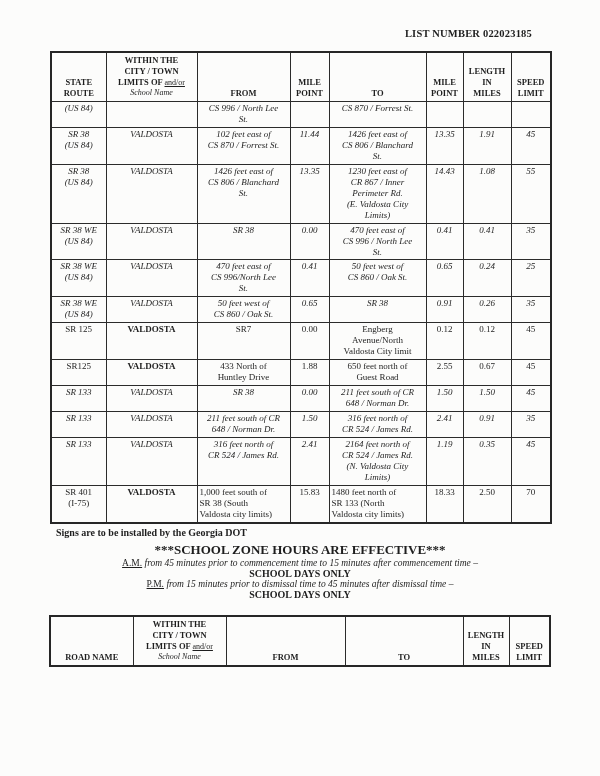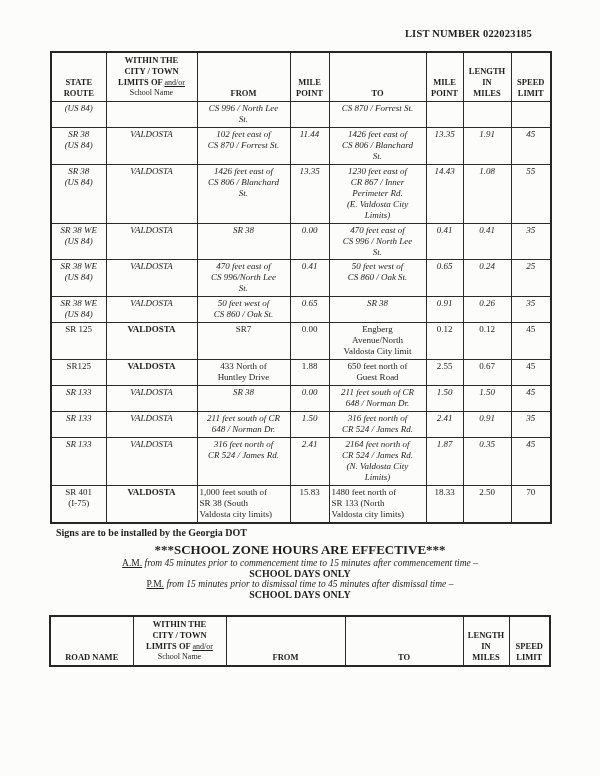--- a/index.html
+++ b/index.html
@@ -25,21 +25,21 @@
   }
   .doc td{
     font-size:9px;line-height:1.22;vertical-align:top;text-align:center;
     padding:1px 2px 2px 2px;font-style:italic;white-space:pre-line;
   }
   tr.upright td{font-style:normal;}
   td.bold{font-weight:bold;}
   td.left{text-align:left;}
   .pre{white-space:pre-line;}
   .hdr-andor{font-weight:normal;font-size:8px;text-decoration:underline;}
-  .hdr-sub{display:block;font-weight:normal;font-size:8px;}
+  .hdr-sub{display:block;font-weight:normal;font-style:italic;font-size:8px;}
   .signs-note{margin:3px 0 0 56px;font-weight:bold;font-size:10px;}
   .effective{margin-top:4px;text-align:center;font-weight:bold;font-size:13px;}
   .ampm{text-align:center;font-size:9.5px;}
   .ampm-label{text-decoration:underline;font-style:normal;}
   .ampm-text{font-style:italic;}
   .school-days{text-align:center;font-weight:bold;font-size:10px;}
   .off-title{margin-top:66px;text-align:center;font-weight:bold;font-size:12px;text-decoration:underline;letter-spacing:.3px;}
 </style>
 </head>
 <body>
@@ -215,21 +215,21 @@
         <tr>
           <td>SR 133</td>
           <td>VALDOSTA</td>
           <td>316 feet north of
 CR 524 / James Rd.</td>
           <td>2.41</td>
           <td>2164 feet north of
 CR 524 /  James Rd.
 (N. Valdosta City
 Limits)</td>
-          <td>1.87</td>
+          <td>1.19</td>
           <td>0.35</td>
           <td>45</td>
         </tr>
         <tr class="upright">
           <td>SR 401
 (I-75)</td>
           <td class="bold">VALDOSTA</td>
           <td class="left">1,000 feet south of
 SR 38 (South
 Valdosta city limits)</td>

